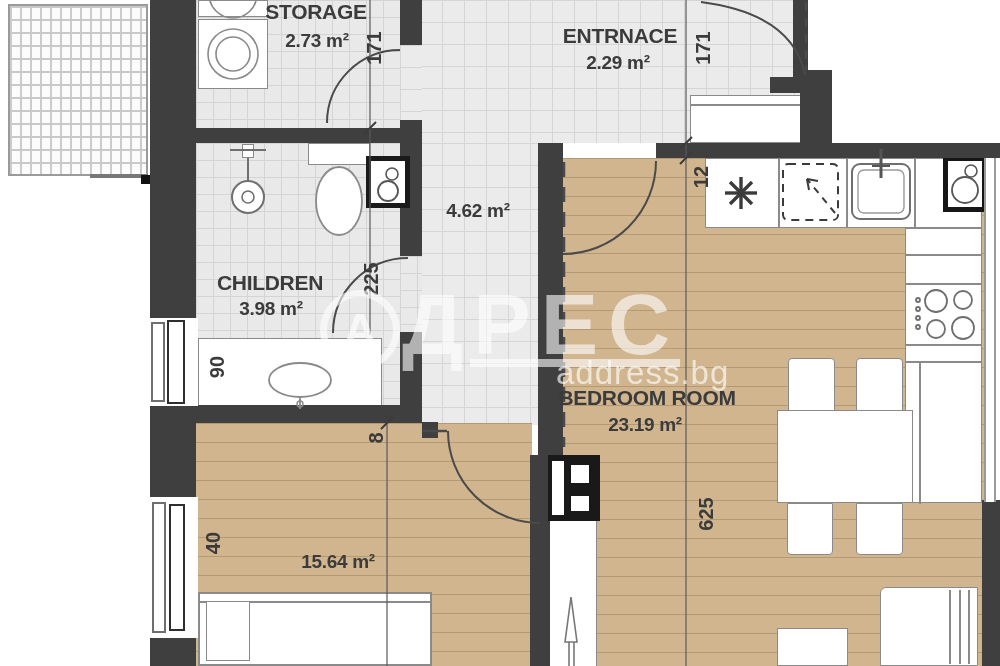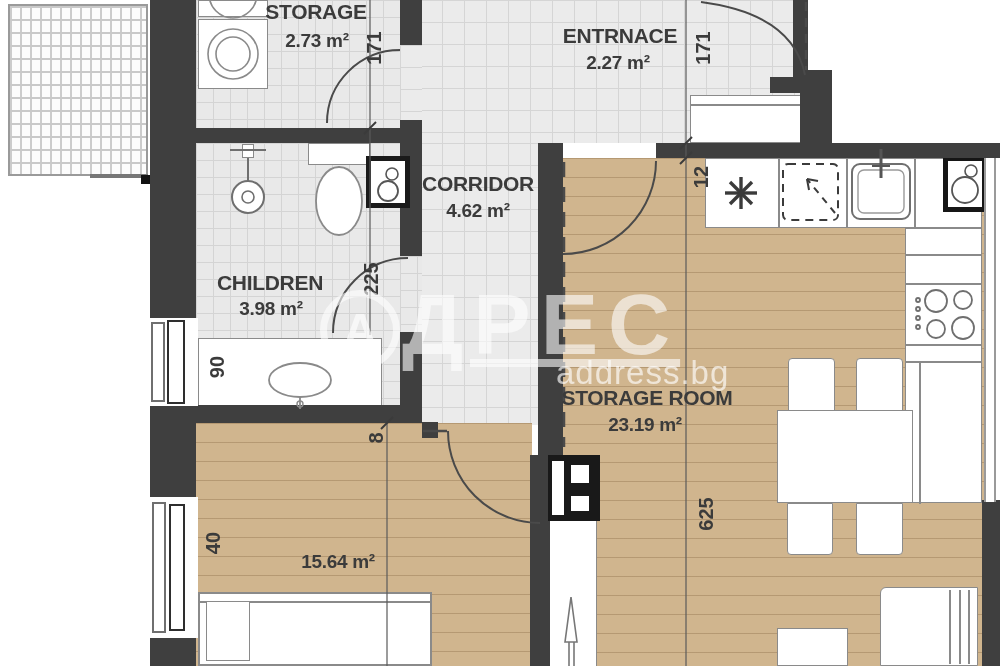--- a/index.html
+++ b/index.html
@@ -221,31 +221,30 @@
       <polygon points="571,597 565,642 577,642"></polygon>
       <line x1="569" y1="642" x2="569" y2="666"></line>
       <line x1="574" y1="642" x2="574" y2="666"></line>
     </g>
   </svg>
 
   <div class="rlabel rname" style="left:316px;top:0;">STORAGE</div>
   <div class="rlabel rarea" style="left:317px;top:30px;">2.73 m²</div>
 
   <div class="rlabel rname" style="left:620px;top:24px;">ENTRNACE</div>
-  <div class="rlabel rarea" style="left:618px;top:52px;">2.27 m²</div>
-
-  <div class="rlabel rname" style="left:478px;top:172px;">CORRIDOR</div>
+  <div class="rlabel rarea" style="left:618px;top:52px;">2.29 m²</div>
+
   <div class="rlabel rarea" style="left:478px;top:200px;">4.62 m²</div>
 
   <div class="rlabel rname" style="left:270px;top:271px;">CHILDREN</div>
   <div class="rlabel rarea" style="left:271px;top:298px;">3.98 m²</div>
 
   <div class="rlabel rarea" style="left:338px;top:551px;">15.64 m²</div>
 
-  <div class="rlabel rname" style="left:647px;top:386px;">STORAGE ROOM</div>
+  <div class="rlabel rname" style="left:647px;top:386px;">BEDROOM ROOM</div>
   <div class="rlabel rarea" style="left:645px;top:414px;">23.19 m²</div>
 
   <div class="dlabel" style="left:374px;top:48px;">171</div>
   <div class="dlabel" style="left:703px;top:48px;">171</div>
   <div class="dlabel" style="left:701px;top:177px;">12</div>
   <div class="dlabel" style="left:371px;top:279px;">225</div>
   <div class="dlabel" style="left:217px;top:367px;">90</div>
   <div class="dlabel" style="left:213px;top:543px;">40</div>
   <div class="dlabel" style="left:706px;top:514px;">625</div>
   <div class="dlabel" style="left:376px;top:438px;">8</div>

